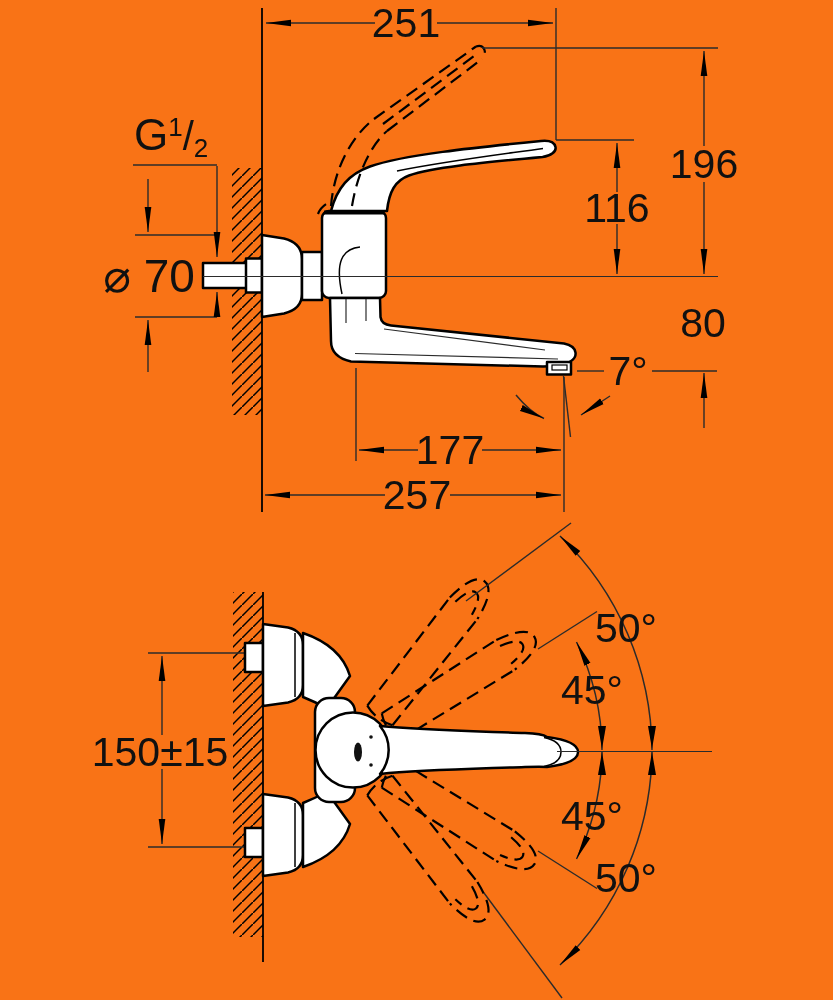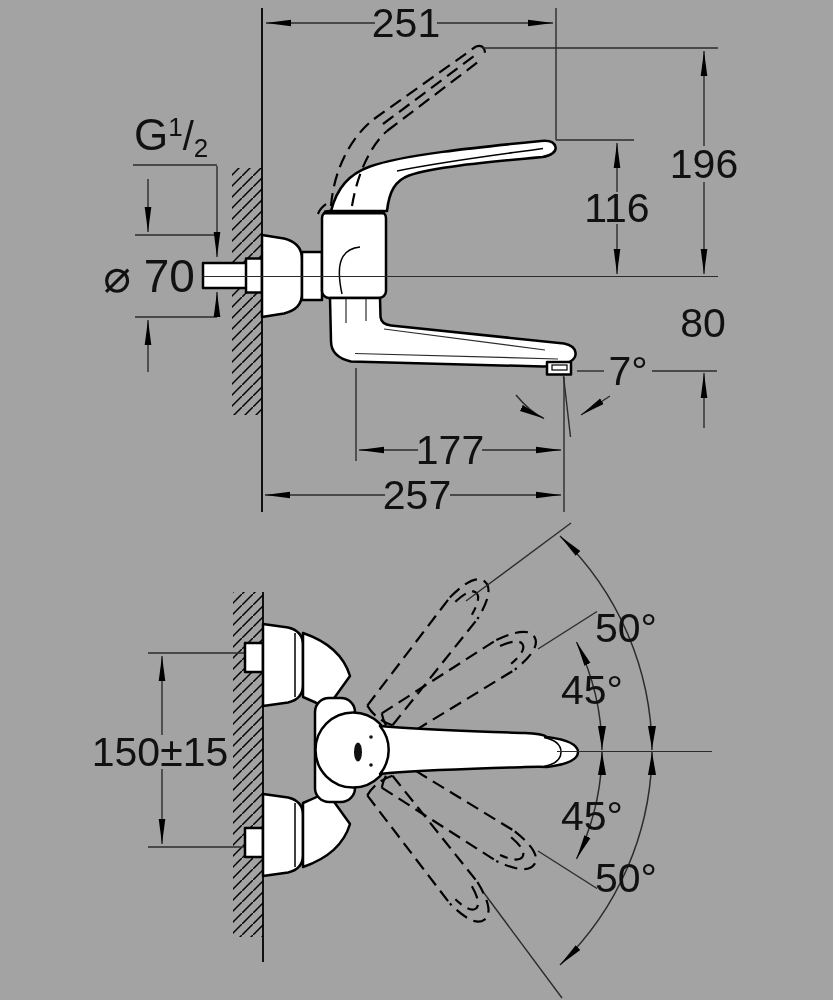--- a/index.html
+++ b/index.html
@@ -1,16 +1,16 @@
 <!DOCTYPE html>
 <html><head>
 <meta charset="utf-8">
 <style>
   html,body{margin:0;padding:0;background:#ffffff;}
-  .stage{width:833px;height:1000px;position:relative;background:#a3a3a3;overflow:hidden;}
+  .stage{width:833px;height:1000px;position:relative;background:#f97316;overflow:hidden;}
   svg{display:block;}
   text{font-family:"Liberation Sans","DejaVu Sans",sans-serif;fill:#111;}
   .dim{font-size:41px;}
   .big{font-size:46px;}
   .gmain{font-size:44px;}
   .gsup{font-size:26px;}
   .gslash{font-size:40px;}
   .outline{fill:#ffffff;stroke:#000;stroke-width:2.5;stroke-linejoin:round;}
   .thin{stroke:#2b2b2b;stroke-width:1.4;fill:none;}
   .ctr{stroke:#2b2b2b;stroke-width:1.2;fill:none;}

